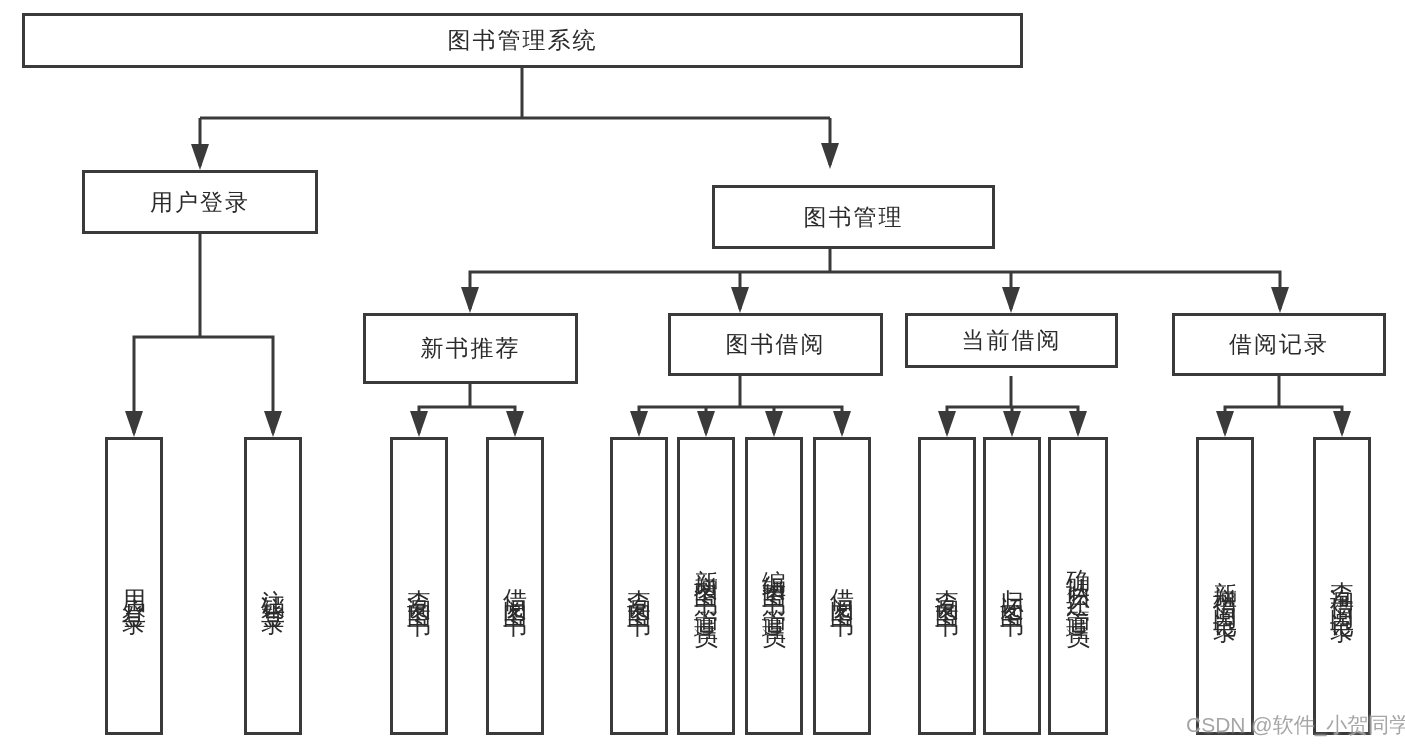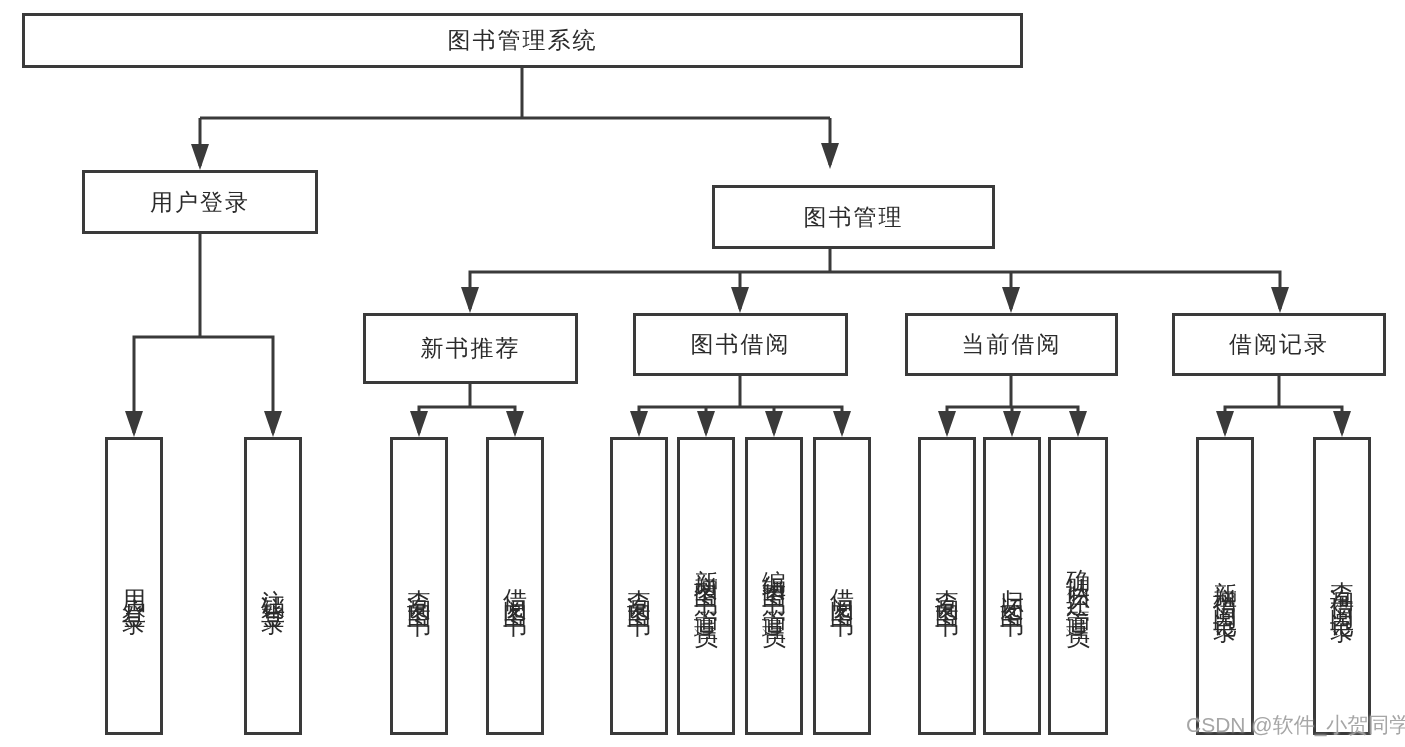--- a/index.html
+++ b/index.html
@@ -28,22 +28,22 @@
     text-orientation:mixed;
     font-size:24px; letter-spacing:8px; line-height:1;
     white-space:nowrap;
   }
   .leaf { top:437px; width:58px; height:298px; }
 
   #root  { left:22px;   top:13px;  width:1001px; height:55px; }
   #login { left:82px;   top:170px; width:236px;  height:64px; }
   #mgmt  { left:712px;  top:169px; width:283px;  height:64px;margin-top:16px; }
   #rec   { left:363px;  top:313px; width:215px;  height:71px; }
-  #bor   { left:633px;  top:313px; width:215px;  height:63px; }
-  #cur   { left:905px;  top:313px; width:213px;  height:63px; }
+  #bor   { left:668px;  top:313px; width:215px;  height:63px; }
+  #cur   { left:905px;  top:313px; width:213px;  height:55px; }
   #recd  { left:1172px; top:313px; width:214px;  height:63px; }
 
   #l1  { left:105px;  }
   #l2  { left:244px;  }
   #l3  { left:390px;  }
   #l4  { left:486px;  }
   #l5  { left:610px;  }
   #l6  { left:677px;  }
   #l7  { left:745px;  }
   #l8  { left:813px;  }

